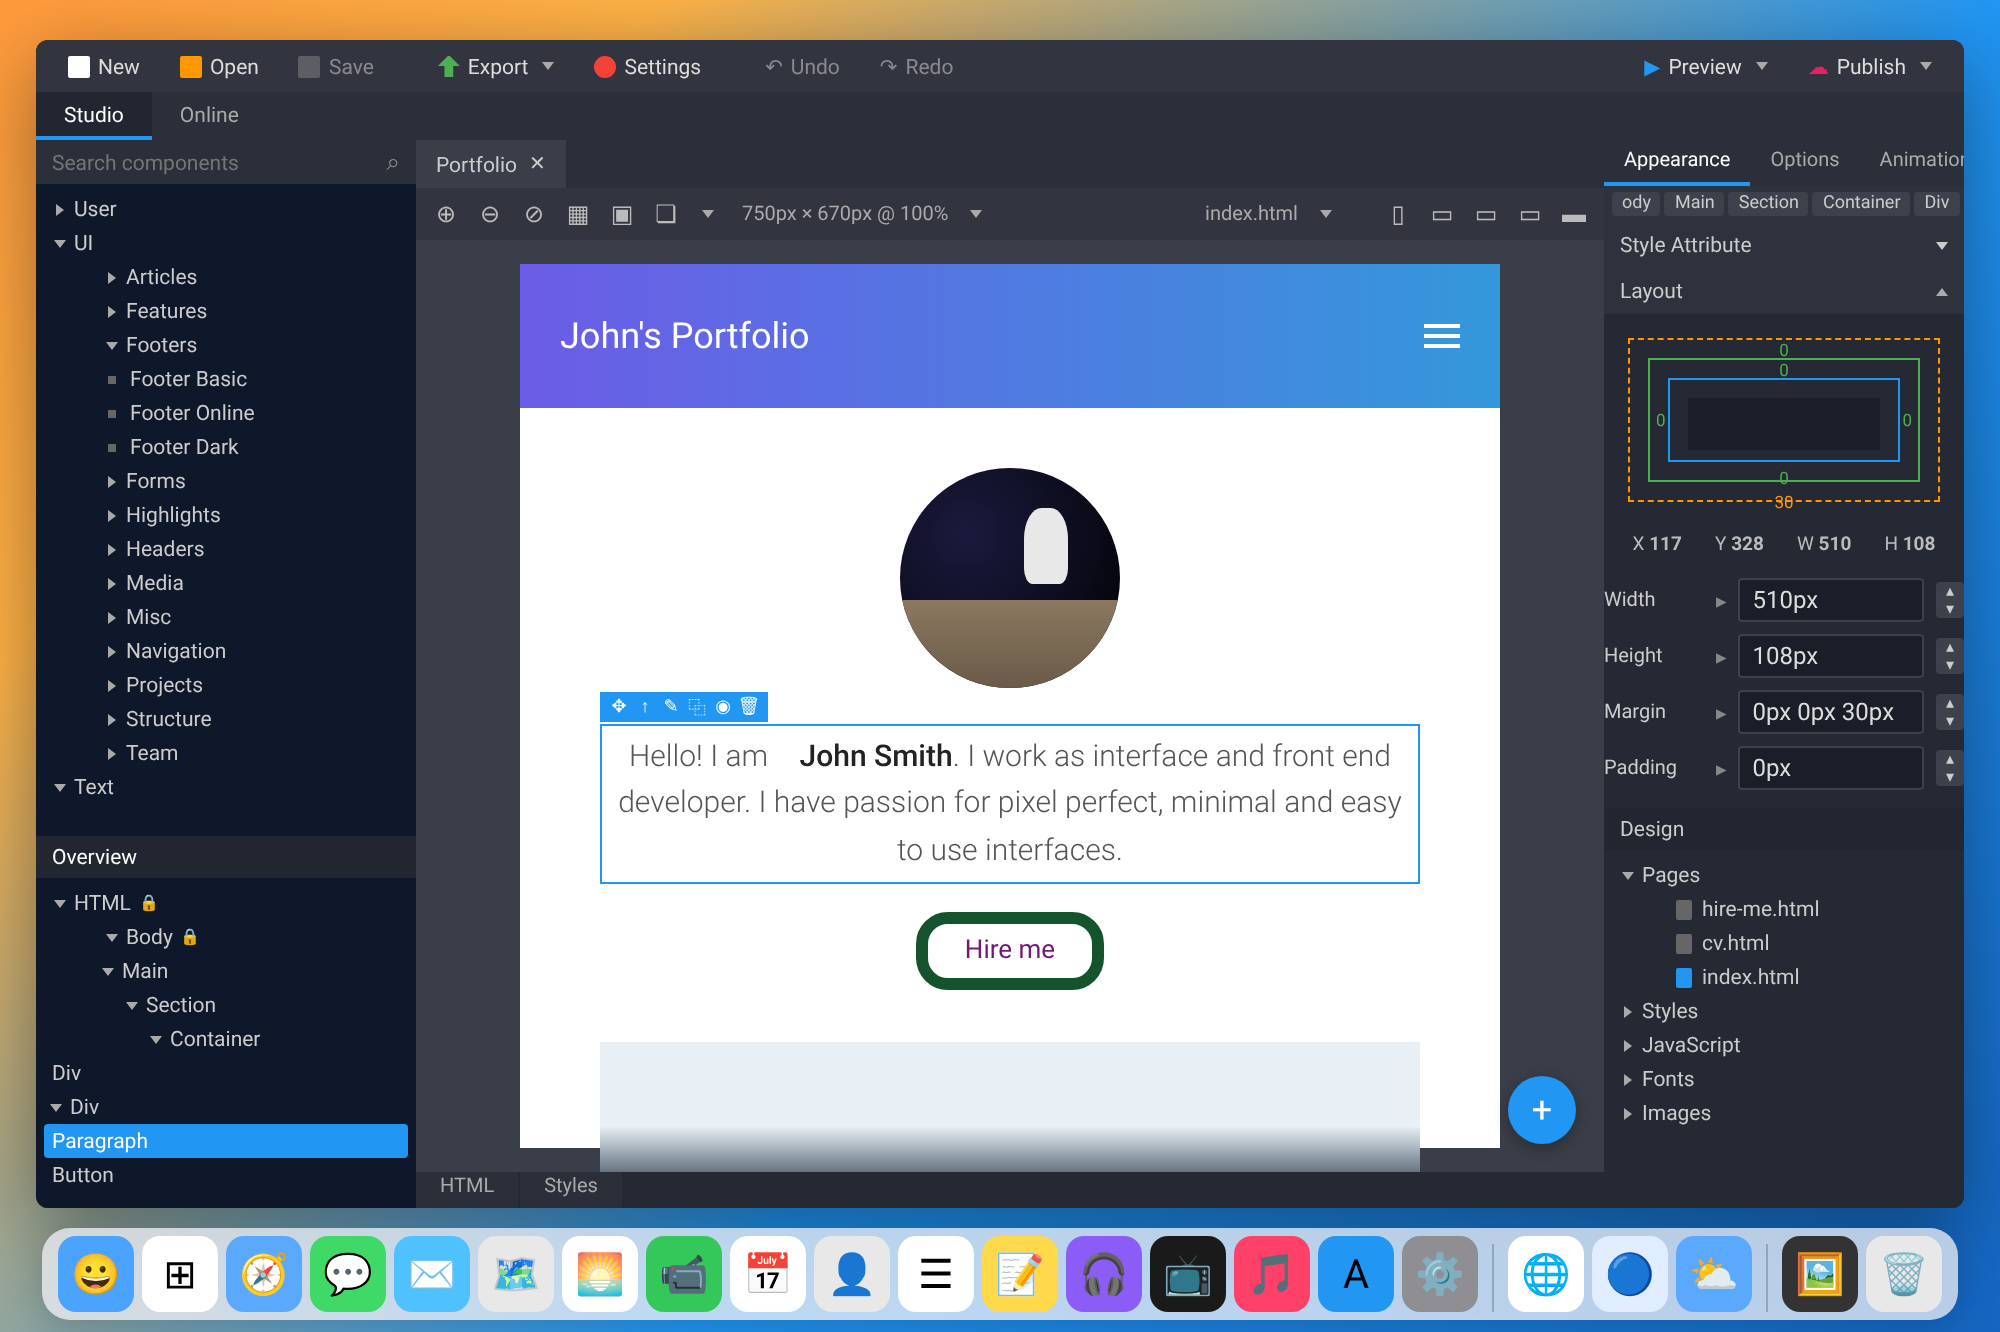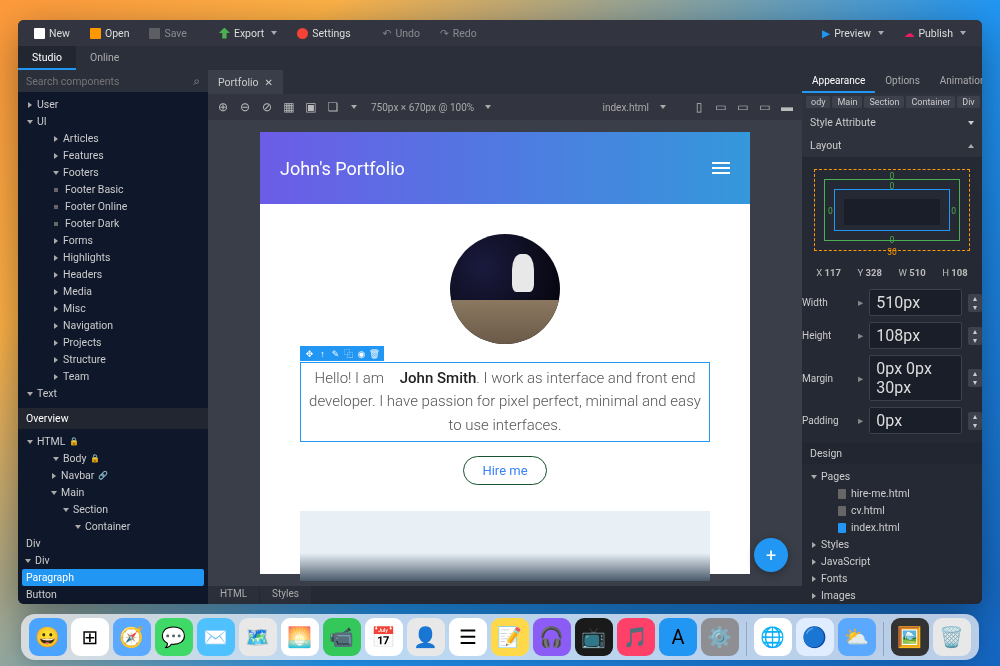--- a/index.html
+++ b/index.html
@@ -44,21 +44,21 @@
   .burger span { width: 18px; height: 2px; background: #fff; }
   .pbody { padding: 30px 40px; text-align: center; }
   .avatar { width: 110px; height: 110px; border-radius: 50%; background: radial-gradient(circle at 30% 30%, #1a1a3e, #000); margin: 0 auto 18px; position: relative; overflow: hidden;}
   .avatar::after{content:"";position:absolute;bottom:0;left:0;right:0;height:40%;background:linear-gradient(#8a7860,#6b5a48);}
   .avatar::before{content:"";position:absolute;top:18%;right:24%;width:20%;height:35%;background:#e8e8e8;border-radius:40% 40% 20% 20%;}
   .selbox { border: 1px solid #2196f3; position: relative; padding: 4px; margin-bottom: 14px; }
   .selbar { position: absolute; top: -17px; left: -1px; background: #2196f3; display: flex; gap: 2px; padding: 2px 4px; }
   .selbar span { width: 11px; height: 11px; display: inline-flex; align-items: center; justify-content: center; color: #fff; font-size: 9px; }
   .ptxt { font-size: 15px; color: #555; line-height: 1.55; text-align: center; font-weight: 300; }
   .ptxt b { color: #222; font-weight: 500; margin-left: 12px; }
-  .hirebtn { display: inline-block; border: 1px solid #14532d; color: #3b82f6; padding: 6px 18px; border-radius: 16px; font-size: 13px; cursor: pointer; }
+  .hirebtn { display: inline-block; border: 6px solid #14532d; color: #701a75; padding: 6px 18px; border-radius: 16px; font-size: 13px; cursor: pointer; }
   .pimg { margin-top: 26px; height: 70px; background: linear-gradient(#e8f0f5 60%, #4a5a6a); }
   .fab { position: absolute; bottom: 14px; right: 14px; width: 34px; height: 34px; border-radius: 50%; background: #2196f3; color: #fff; display: flex; align-items: center; justify-content: center; font-size: 18px; cursor: pointer; box-shadow: 0 2px 8px rgba(0,0,0,.3); }
   .btab { background: #252933; height: 18px; display: flex; }
   .btab div { padding: 2px 12px; font-size: 10px; color: #aaa; background: #2b2f3a; margin-right: 1px;}
   .right { width: 180px; background: #252933; display: flex; flex-direction: column; font-size: 10.5px; }
   .rtabs { display: flex; background: #2b2f3a; }
   .rtab { padding: 5px 10px; font-size: 10px; cursor: pointer; color: #aaa; }
   .rtab.active { color: #fff; border-bottom: 2px solid #2196f3; }
   .crumb { display: flex; gap: 2px; padding: 3px 4px; background: #2e323c; flex-wrap: nowrap; overflow: hidden; }
   .crumb span { background: #3d414c; padding: 1px 5px; border-radius: 2px; font-size: 9px; color: #ccc; white-space: nowrap;}
@@ -66,21 +66,21 @@
   .sec-head { padding: 5px 8px; display: flex; justify-content: space-between; align-items: center; background: #2e323c; cursor: pointer; }
   .boxmodel { margin: 8px; position: relative; height: 90px; }
   .bm-m { position: absolute; inset: 4px; border: 1px dashed #ff9800; }
   .bm-b { position: absolute; inset: 14px; border: 1px solid #4caf50; }
   .bm-p { position: absolute; inset: 24px; border: 1px solid #2196f3; }
   .bm-c { position: absolute; inset: 34px 34px 30px; background: #1a1e28; }
   .bm-lbl { position: absolute; font-size: 8.5px; color: #4caf50; }
   .dims { display: flex; justify-content: space-around; padding: 4px 6px; font-size: 9.5px; color: #bbb; margin-bottom:4px;}
   .prow { display: flex; align-items: center; padding: 3px 0; gap: 6px; }
   .prow label { flex: 0 0 50px; color: #ccc; font-size: 10px; }
-  .prow .val { flex: 1; background: #1a1e28; padding: 3px 6px; border-radius: 2px; font-size: 16px; color: #ddd; border: 1px solid #3d414c;}
+  .prow .val { flex: 1; background: #1a1e28; padding: 3px 6px; border-radius: 2px; font-size: 12px; color: #ddd; border: 1px solid #3d414c;}
   .prow .step { width: 14px; background: #3d414c; text-align: center; border-radius: 2px; font-size: 8px;}
   .design-head { background: #222630; padding: 4px 8px; font-size: 10.5px; margin-top: 6px;}
   .dock { position: absolute; bottom: 6px; left: 50%; transform: translateX(-50%); background: rgba(240,240,245,.75); backdrop-filter: blur(20px); border-radius: 14px; padding: 4px 8px; display: flex; gap: 4px; align-items: flex-end; box-shadow: 0 4px 20px rgba(0,0,0,.2); }
   .dock-ic { width: 38px; height: 38px; border-radius: 9px; display: flex; align-items: center; justify-content: center; font-size: 20px; }
   .dock-sep { width: 1px; height: 34px; background: rgba(0,0,0,.2); margin: 0 3px; }
   .file-ic{width:8px;height:10px;background:#2196f3;margin-right:5px;border-radius:1px;}
   .file-ic.g{background:#666}
   .lock{font-size:8px;color:#888;margin-left:4px}
   .magn{color:#888;font-size:12px;margin-left:4px}
 </style>
@@ -216,25 +216,20 @@
       <div class="tree" id="ovtree" style="flex:0 0 auto; max-height:175px">
           <div class="tree-item ind0">
             <span class="arr down"></span>
             <span>HTML</span>
             <span class="lock">🔒</span>
           </div>
           <div class="tree-item ind1">
             <span class="arr down"></span>
             <span>Body</span>
             <span class="lock">🔒</span>
-          </div>
-          <div class="tree-item ind2">
-            <span class="arr"></span>
-            <span>Navbar</span>
-            <span class="lock">🔗</span>
           </div>
           <div class="tree-item ind2">
             <span class="arr down"></span>
             <span>Main</span>
           </div>
           <div class="tree-item ind3">
             <span class="arr down"></span>
             <span>Section</span>
           </div>
           <div class="tree-item ind4">

